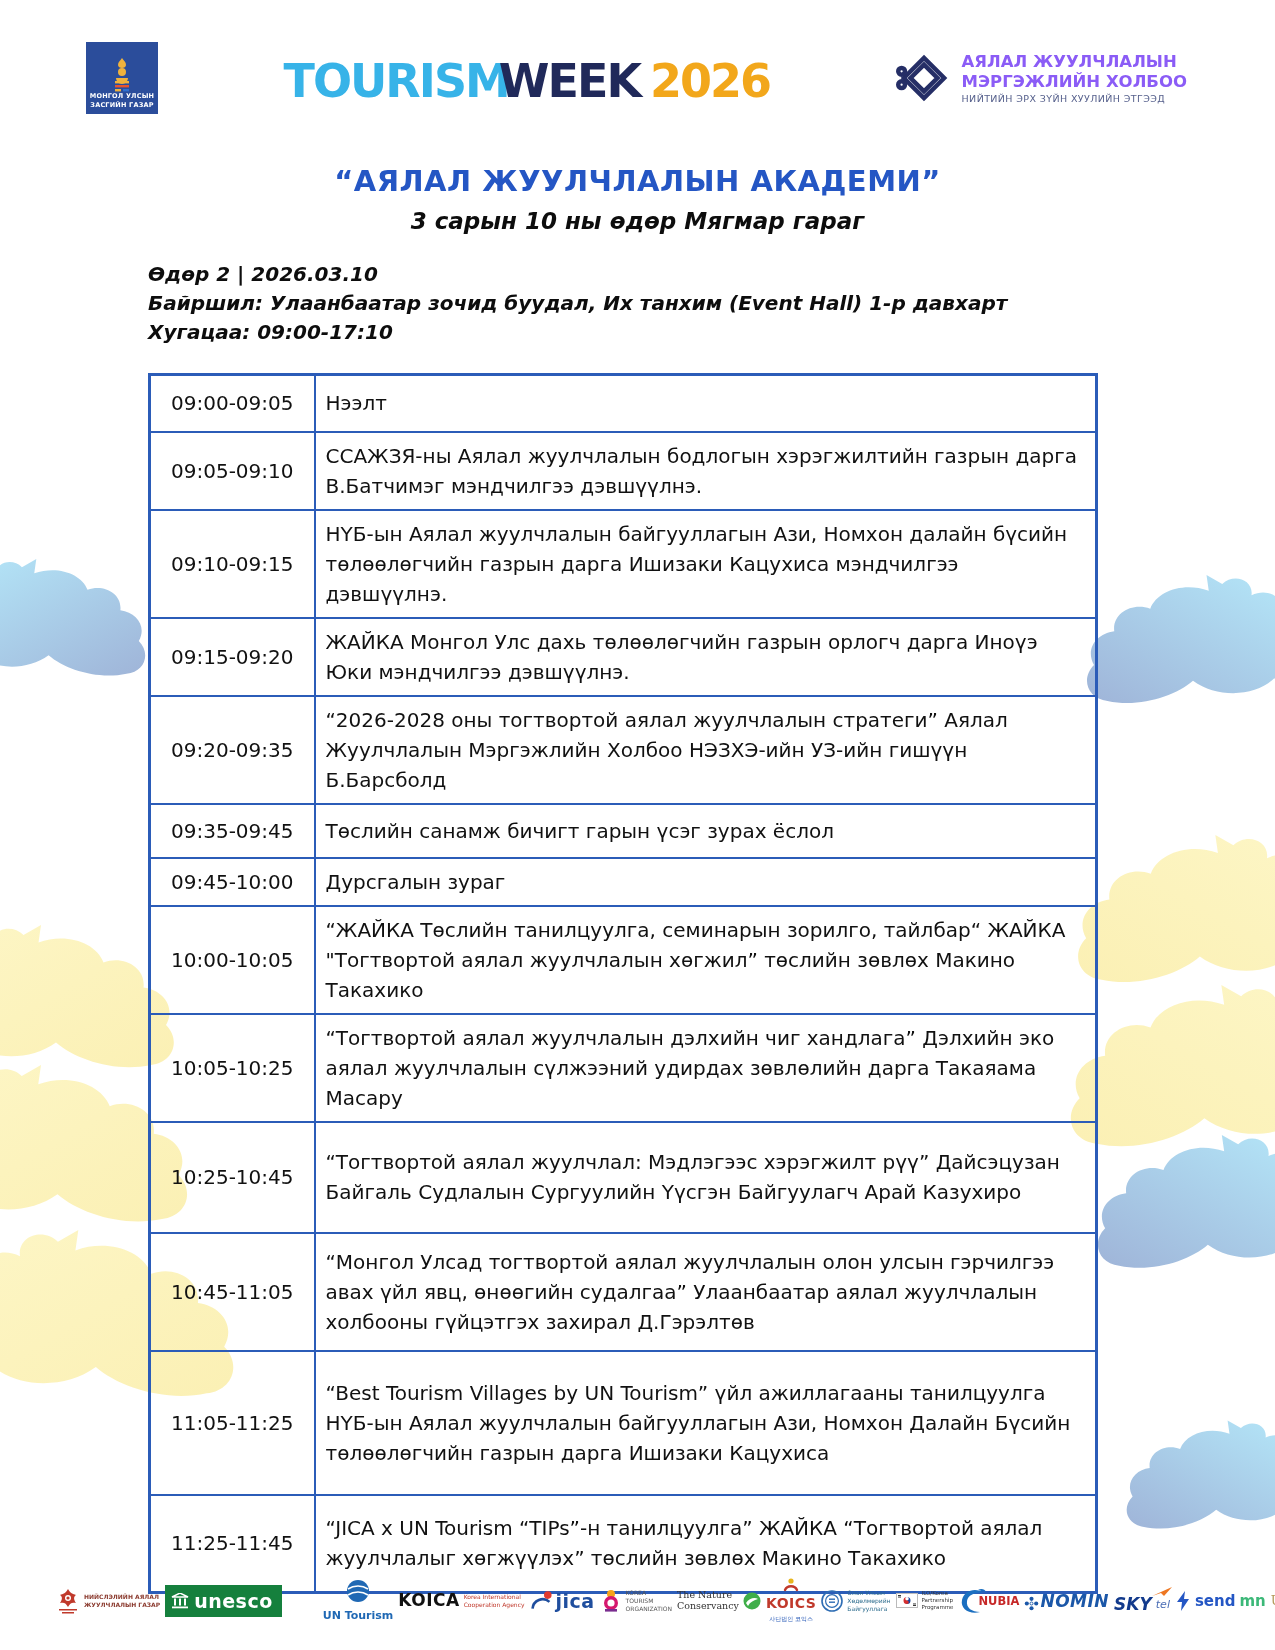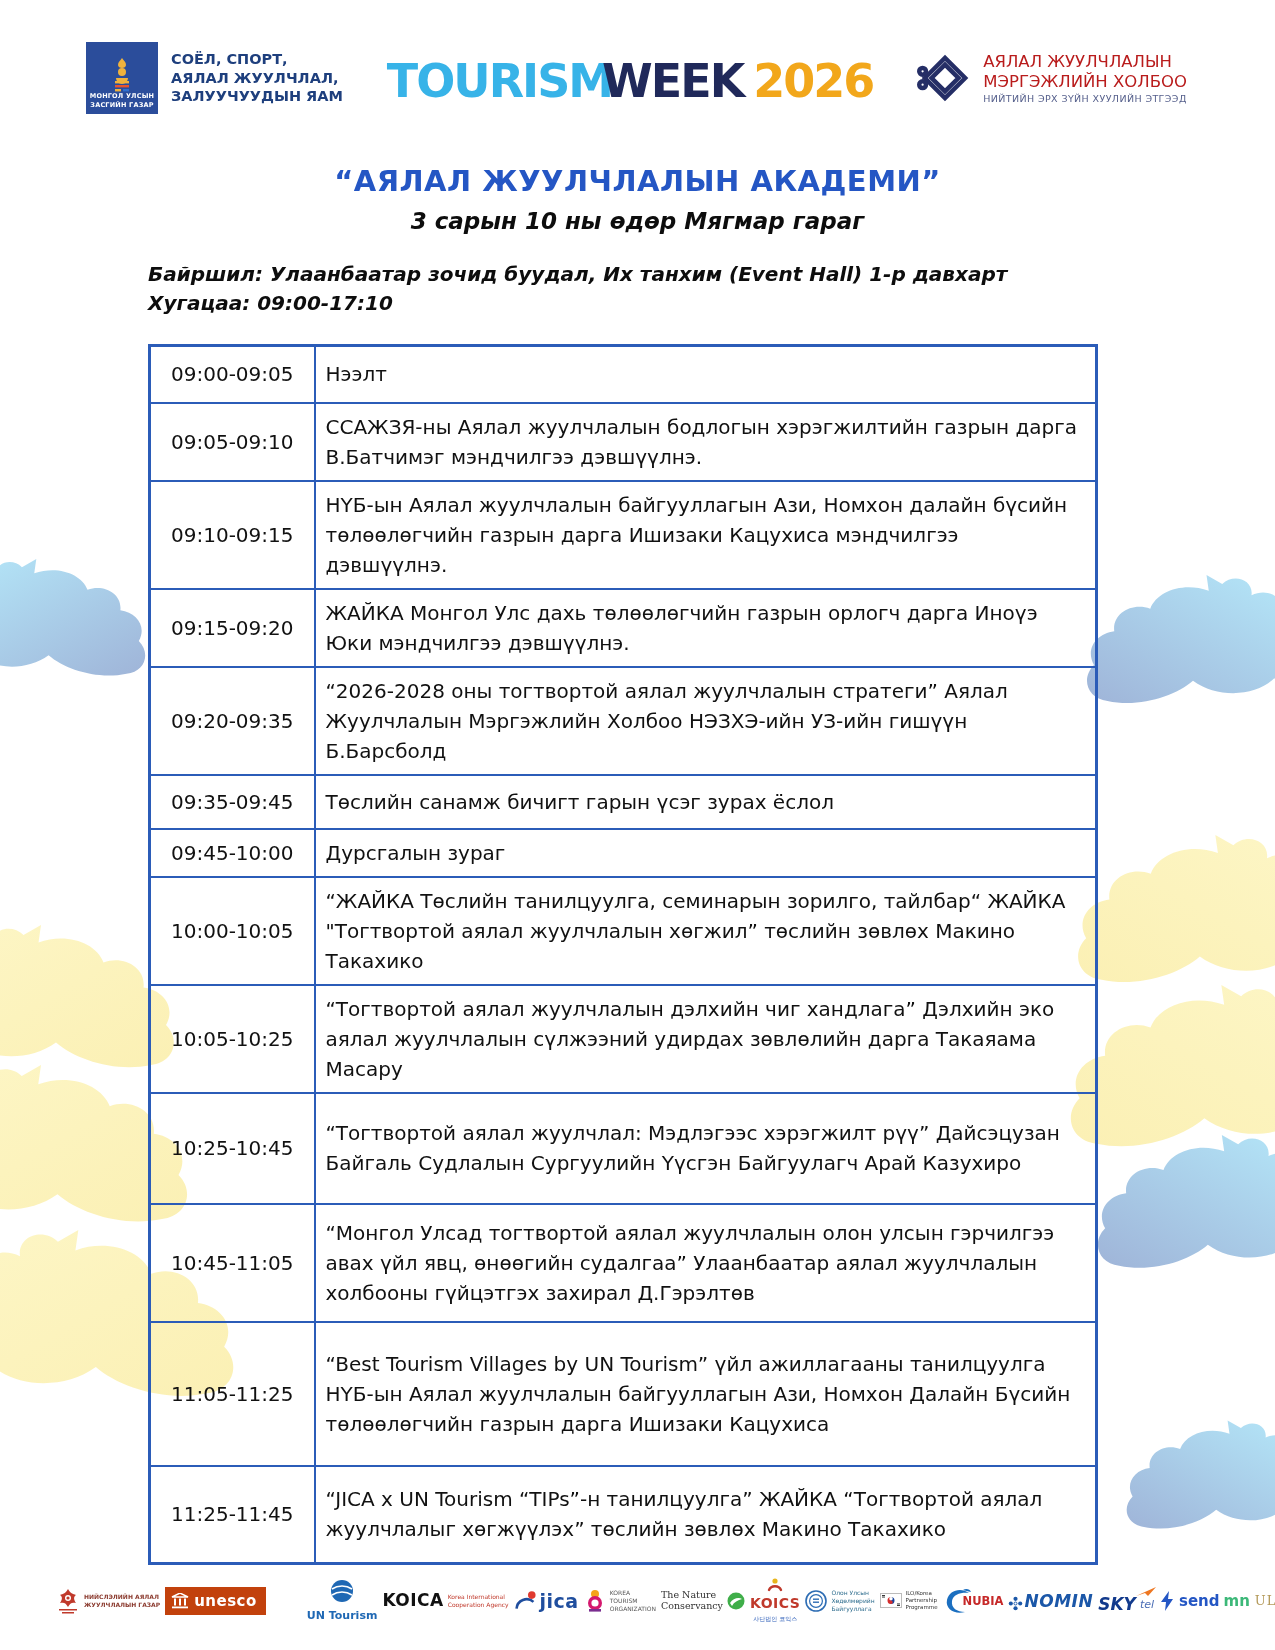--- a/index.html
+++ b/index.html
@@ -28,21 +28,21 @@
   .gov-box-text { color:#ffffff; font-size:6.5px; font-weight:bold; text-align:center; line-height:1.3; letter-spacing:.2px; }
   .ministry { color:#1e3f7d; font-weight:bold; font-size:14.5px; line-height:1.3; }
   .ministry span { display:block; }
 
   .event-logo { font-weight:900; font-size:46px; letter-spacing:-2px; white-space:nowrap; padding-top:12px; }
   .ev-tourism { color:#37b3e8; }
   .ev-week   { color:#20295a; margin-left:-10px; }
   .ev-year   { color:#f2a71b; margin-left:10px; }
 
   .assoc-logo { display:flex; gap:10px; align-items:center; padding-top:8px; }
-  .assoc-text .l1, .assoc-text .l2 { display:block; color:#b91c1c; font-weight:400; font-size:16.5px; line-height:1.2; }
+  .assoc-text .l1, .assoc-text .l2 { display:block; color:#8b5cf6; font-weight:700; font-size:16.5px; line-height:1.2; }
   .assoc-text .l3 { display:block; color:#56608c; font-size:9.5px; letter-spacing:.4px; margin-top:1px; }
 
   
   .doc-title {
     margin-top:50px; text-align:center;
     color:#2456c4; font-size:29px; font-weight:800; letter-spacing:.5px;
   }
   .doc-subtitle {
     margin-top:10px; text-align:center;
     font-size:23px; font-weight:bold; font-style:italic; color:#0d0d0d;
@@ -70,22 +70,22 @@
 
   
   .footer-logos {
     position:absolute; z-index:1; left:56px; right:56px; bottom:26px;
     display:flex; align-items:center; justify-content:space-between; gap:5px;
   }
   .partner { display:flex; align-items:center; gap:4px; flex:0 0 auto; }
   .tiny { font-size:6px; line-height:1.35; }
   .maroon { color:#8b3a2e; font-weight:bold; }
   .unesco-box {
-    background:#c2410c; color:#fff; display:flex; align-items:center; gap:5px;
-    padding:5px 9px 5px 6px; font-weight:bold; font-size:15px; letter-spacing:.5px;
+    background:#15803d; color:#fff; display:flex; align-items:center; gap:5px;
+    padding:5px 9px 5px 6px; font-weight:bold; font-size:19px; letter-spacing:.5px;
   }
   .unt { display:flex; flex-direction:column; align-items:center;margin-left:36px; }
   .unt-label { color:#1f68b4; font-weight:bold; font-size:11px; margin-top:2px; }
   .koica-wrap { display:flex; flex-direction:row; }
   .koica-main { font-weight:900; font-size:17px; color:#111; letter-spacing:.5px; line-height:1; }
   .koica-sub { color:#c0392b; font-size:6px; line-height:1.3; }
   .jica-label { color:#1f4e9e; font-weight:900; font-size:19px; letter-spacing:.5px; }
   .kto-text { color:#555; font-size:6px; line-height:1.3; }
   .tnc-text { font-family:"DejaVu Serif", serif; font-size:9.5px; color:#333; line-height:1.15; }
   .koics-wrap { display:flex; flex-direction:column; align-items:center; }
@@ -166,25 +166,20 @@
           <rect x="8" y="23" width="14" height="2.4" fill="#f0b23c"></rect>
           <rect x="8" y="27" width="14" height="2.4" fill="#e8542e"></rect>
           <rect x="8" y="31" width="6" height="2.4" fill="#f0b23c"></rect>
           <rect x="16" y="31" width="6" height="2.4" fill="#2f6fd0"></rect>
         </svg>
         <div class="gov-box-text">
           <span>МОНГОЛ УЛСЫН</span><br>
           <span>ЗАСГИЙН ГАЗАР</span>
         </div>
       </div>
-      <div class="ministry">
-        <span>СОЁЛ, СПОРТ,</span>
-        <span>АЯЛАЛ ЖУУЛЧЛАЛ,</span>
-        <span>ЗАЛУУЧУУДЫН ЯАМ</span>
-      </div>
     </div>
 
     <div class="event-logo">
       <span class="ev-tourism">TOURISM</span><span class="ev-week">WEEK</span><span class="ev-year">2026</span>
     </div>
 
     <div class="assoc-logo">
       <svg width="56" height="56" viewBox="0 0 100 100">
         <g stroke="#252e66" stroke-width="8" fill="none" stroke-linecap="round">
           <path d="M26,50 L50,26 L74,50 L50,74 Z"></path>
@@ -198,20 +193,21 @@
         <span class="l2">МЭРГЭЖЛИЙН ХОЛБОО</span>
         <span class="l3">НИЙТИЙН ЭРХ ЗҮЙН ХУУЛИЙН ЭТГЭЭД</span>
       </div>
     </div>
   </div>
 
   <div class="doc-title">“АЯЛАЛ ЖУУЛЧЛАЛЫН АКАДЕМИ”</div>
   <div class="doc-subtitle">3 сарын 10 ны өдөр Мягмар гараг</div>
 
   <div class="info-block">
+    <div>Өдөр 2 | 2026.03.10</div>
     <div>Байршил: Улаанбаатар зочид буудал,  Их танхим (Event Hall) 1-р давхарт</div>
     <div>Хугацаа: 09:00-17:10</div>
   </div>
 
   <table class="schedule">
     <tbody>
       <tr style="height:57px">
         <td class="time">09:00-09:05</td>
         <td class="desc">Нээлт</td>
       </tr>

